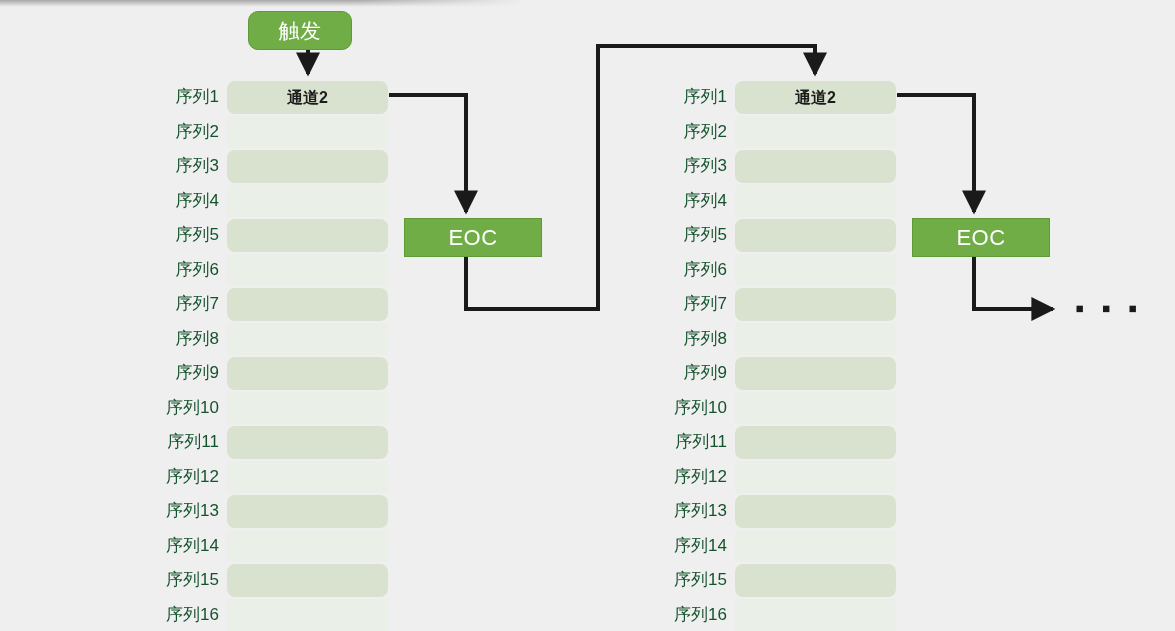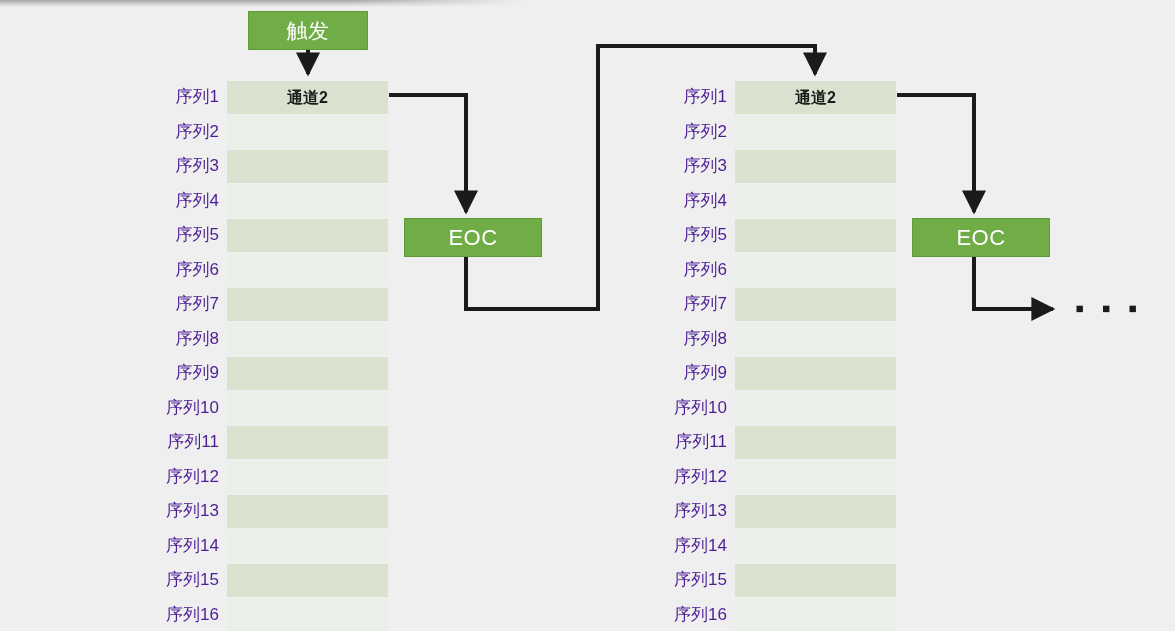--- a/index.html
+++ b/index.html
@@ -45,23 +45,24 @@
     color: #ffffff;
     display: flex;
     align-items: center;
     justify-content: center;
     box-sizing: border-box;
     letter-spacing: .5px;
   }
   .gbox.trigger {
     left: 248px;
     top: 11px;
-    width: 120px;
+    width: 104px;
     height: 39px;
     font-size: 21px;
+    border-radius: 10px;
   }
   .gbox.eoc {
     width: 138px;
     height: 39px;
     font-size: 22px;
   }
   .gbox.eoc-1 { left: 404px; top: 218px; }
   .gbox.eoc-2 { left: 912px; top: 218px; }
 
   
@@ -79,32 +80,32 @@
     box-sizing: border-box;
   }
   .seq-cell {
     position: absolute;
     left: 0;
     top: 1px;
     right: 0;
     bottom: 1px;
     box-sizing: border-box;
   }
-  .seq-row.odd  .seq-cell { background: #d9e2ce; }
+  .seq-row.odd  .seq-cell { background: #d9e2ce; border-radius: 8px; }
   .seq-row.even .seq-cell { background: #eaefe8; }
 
   .seq-label {
     position: absolute;
     right: 169px;
     top: 0;
     height: 34.5px;
     line-height: 34.5px;
     white-space: nowrap;
     font-size: 17px;
-    color: #4c1d95;
+    color: #14532d;
     text-align: right;
   }
   .seq-head-text {
     position: absolute;
     left: 0; right: 0;
     top: 0;
     height: 34.5px;
     line-height: 34.5px;
     text-align: center;
     font-size: 16px;

